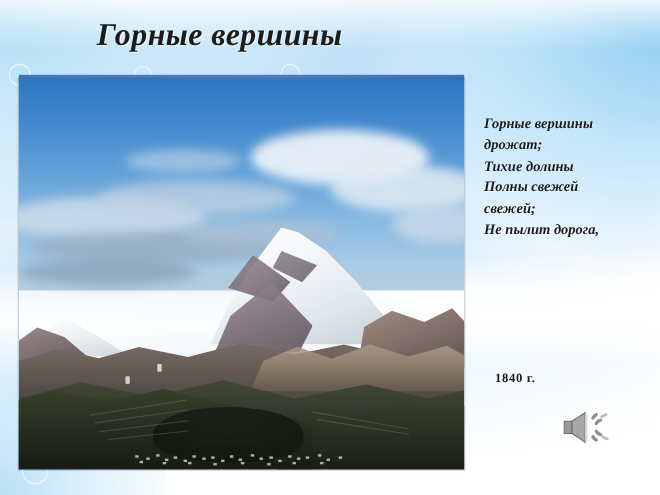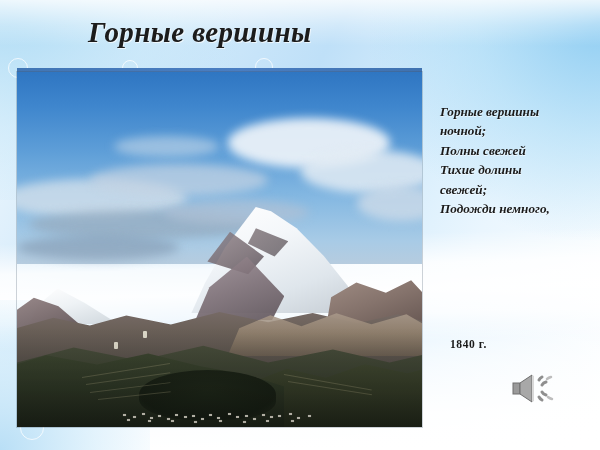--- a/index.html
+++ b/index.html
@@ -439,25 +439,25 @@
           <i style="left:61%; top:90%;"></i>
         <i style="left:72%; top:86%;"></i>
           <i style="left:84%; top:88%;"></i>
       </div>
       <div class="photo-vignette"></div>
     </div>
   </div>
 
   <div class="poem">
     <div class="ln">Горные вершины</div>
-    <div class="ln">ночной;</div>
+    <div class="ln">дрожат;</div>
+    <div class="ln">Тихие долины</div>
     <div class="ln">Полны свежей</div>
-    <div class="ln">Тихие долины</div>
     <div class="ln">свежей;</div>
-    <div class="ln">Подожди немного,</div>
+    <div class="ln">Не пылит дорога,</div>
   </div>
 
   <div class="poem-date">1840 г.</div>
 
   <div class="sound-icon">
     <svg width="52" height="34" viewBox="0 0 52 34" xmlns="http://www.w3.org/2000/svg">
       <g>
         <rect x="5" y="11" width="7" height="11" fill="#9a9a9a" stroke="#6f6f6f" stroke-width="1"></rect>
         <polygon points="12,11 24,3 24,30 12,22" fill="#a8a8a8" stroke="#6f6f6f" stroke-width="1"></polygon>
         <polygon points="24,3 26,4 26,29 24,30" fill="#d8d8d8"></polygon>

